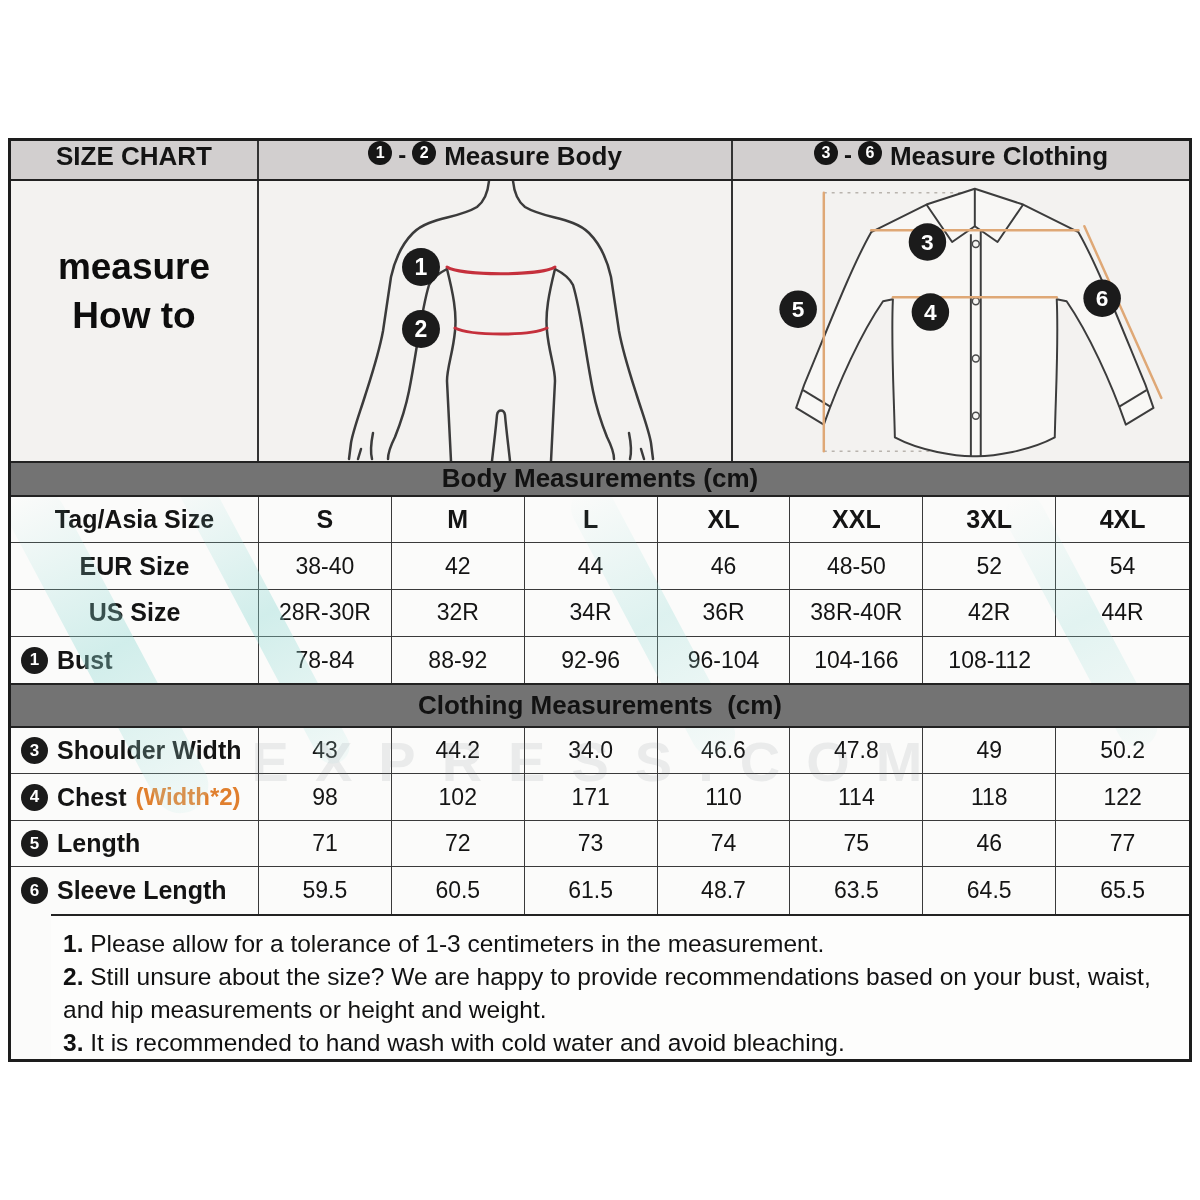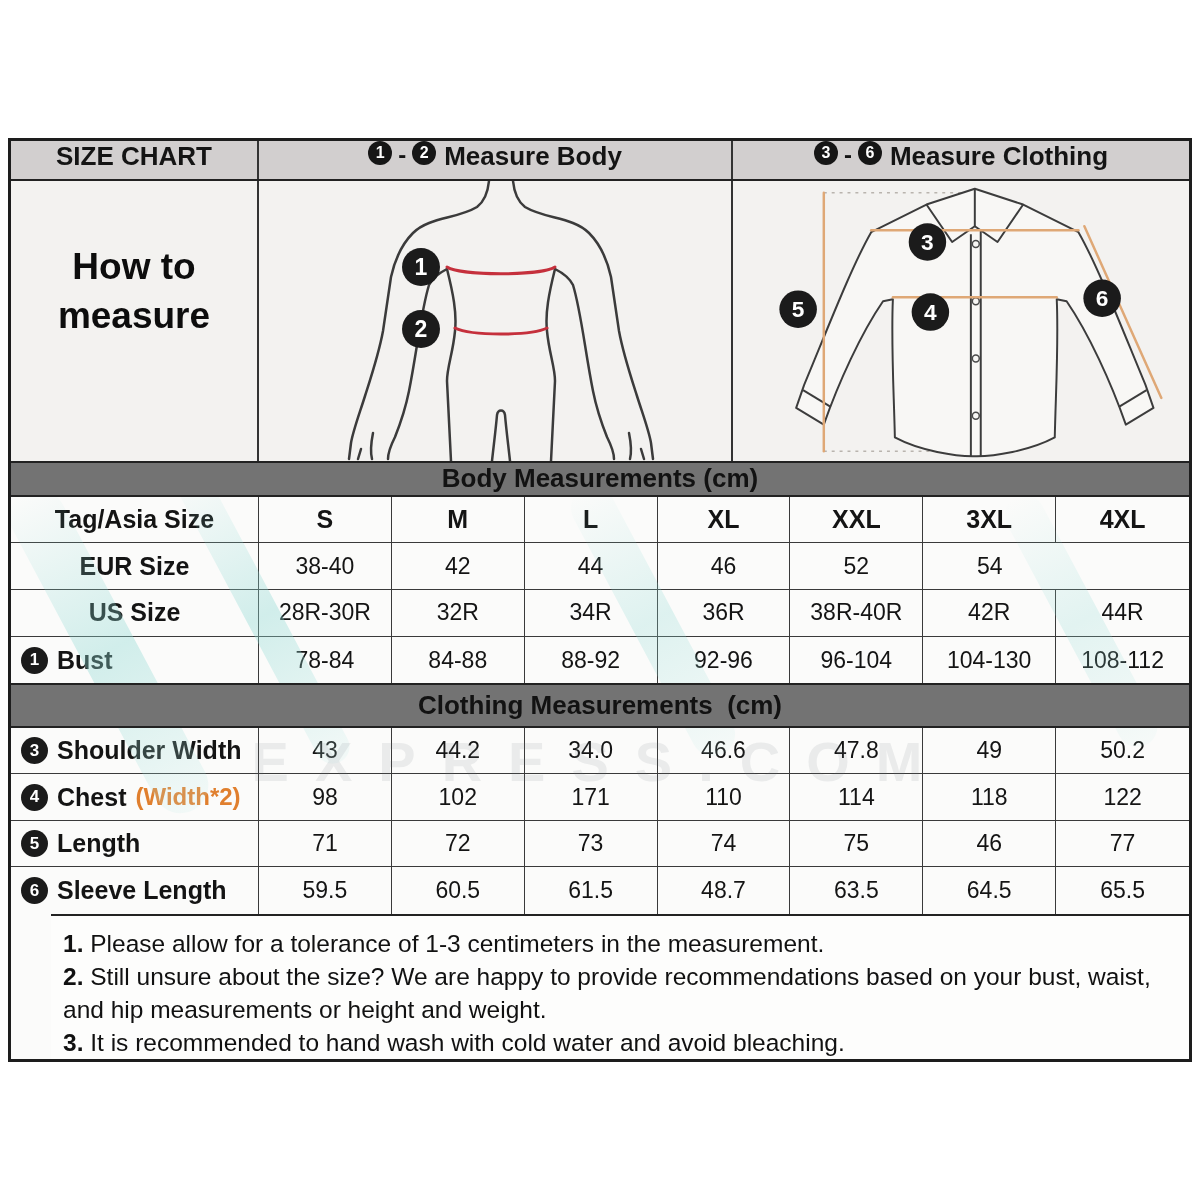--- a/index.html
+++ b/index.html
@@ -87,22 +87,22 @@
       <div class="hcell">
         <span class="hnum">3</span>
           <span class="hdash">-</span>
           <span class="hnum">6</span>
         <span>Measure Clothing</span>
       </div>
     </div>
 
     <div class="diagram-row">
       <div class="dcell howto">
+        <span>measure</span>
         <span>How to</span>
-        <span>measure</span>
       </div>
 
       <div class="dcell">
         <svg class="dsvg" viewBox="0 0 468 280" preserveAspectRatio="xMidYMid meet">
           <g fill="none" stroke="#3b3b3b" stroke-width="2.5" stroke-linecap="round" stroke-linejoin="round">
 
             <path d="M 228,0 C 227,10 224,20 216,26 C 196,38 168,36 152,52 C 140,64 134,78 130,96 L 122,150 C 118,172 112,190 104,215 C 98,234 92,250 90,262 L 88,278"></path>
 
             <path d="M 112,252 C 110,262 109,270 111,278 M 100,268 L 97,278"></path>
 
@@ -208,20 +208,21 @@
           <div class="cell val">4XL</div>
         </div>
         <div class="trow">
           <div class="cell label-cell">
             <span>EUR Size</span>
           </div>
           <div class="cell val">38-40</div>
           <div class="cell val">42</div>
           <div class="cell val">44</div>
           <div class="cell val">46</div>
+          <div class="cell val">48-50</div>
           <div class="cell val">52</div>
           <div class="cell val">54</div>
         </div>
         <div class="trow">
           <div class="cell label-cell">
             <span>US Size</span>
           </div>
           <div class="cell val">28R-30R</div>
           <div class="cell val">32R</div>
           <div class="cell val">34R</div>
@@ -229,25 +230,24 @@
           <div class="cell val">38R-40R</div>
           <div class="cell val">42R</div>
           <div class="cell val">44R</div>
         </div>
         <div class="trow">
           <div class="cell label-cell has-marker">
             <span class="mk">1</span>
             <span>Bust</span>
           </div>
           <div class="cell val">78-84</div>
-          <div class="cell val">84-88</div>
           <div class="cell val">88-92</div>
           <div class="cell val">92-96</div>
           <div class="cell val">96-104</div>
-          <div class="cell val">104-130</div>
+          <div class="cell val">104-166</div>
           <div class="cell val">108-112</div>
         </div>
       </div>
 
     <div class="band clothing">Clothing Measurements  (cm)</div>
     <div class="tbl" id="clothing-table">
         <div class="trow">
           <div class="cell label-cell has-marker">
             <span class="mk">3</span>
             <span>Shoulder Width</span>

